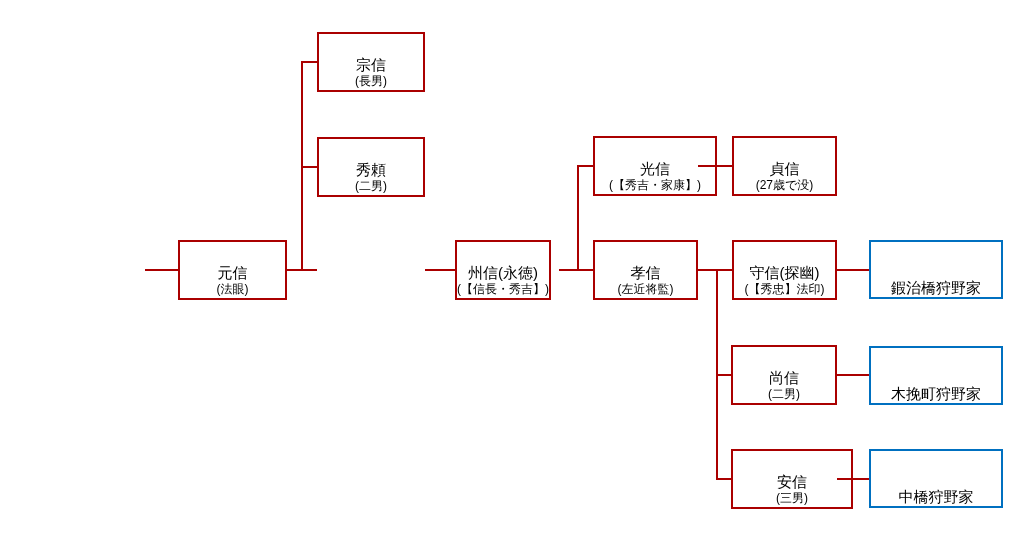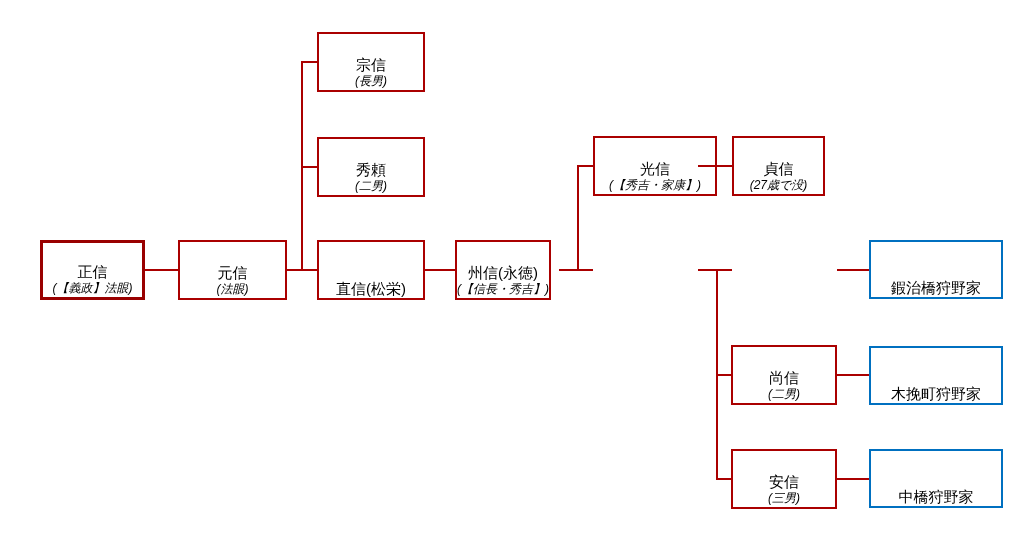--- a/index.html
+++ b/index.html
@@ -24,78 +24,79 @@
     border:2px solid var(--red);
     background:var(--bg);
     display:flex;
     flex-direction:column;
     align-items:center;
     justify-content:flex-end;
     text-align:center;
     line-height:1.3;
   }
   .node .nm{font-size:15px;white-space:nowrap;}
-  .node .nt{font-size:12px;white-space:nowrap;font-style:italic;}
+  .node .nt{font-size:12px;white-space:nowrap;}
   .node.root{border:3px solid var(--root-red);}
   .node.house{border:2px solid var(--blue);}
   .node.house .nm{font-size:15px;margin-top:28px;}
   .line{position:absolute;background:var(--red);}
 </style>
 </head>
 <body>
 
 <div class="canvas">
 
-  <div class="node root" style="left:40px;top:240px;width:105px;height:60px">
-    <div class="nm">正信</div>
-    <div class="nt">(【義政】法眼)</div>
-  </div>
 
   <div class="node" style="left:178px;top:240px;width:109px;height:60px">
     <div class="nm">元信</div>
     <div class="nt">(法眼)</div>
   </div>
 
   <div class="node" style="left:317px;top:32px;width:108px;height:60px">
     <div class="nm">宗信</div>
     <div class="nt">(長男)</div>
   </div>
 
   <div class="node" style="left:317px;top:137px;width:108px;height:60px">
     <div class="nm">秀頼</div>
     <div class="nt">(二男)</div>
   </div>
 
-  <div class="node" style="left:317px;top:240px;width:108px;height:60px">
-    <div class="nm">直信(松栄)</div>
-  </div>
 
   <div class="node" style="left:455px;top:240px;width:96px;height:60px">
     <div class="nm">州信(永徳)</div>
     <div class="nt">(【信長・秀吉】)</div>
   </div>
 
   <div class="node" style="left:593px;top:136px;width:124px;height:60px">
     <div class="nm">光信</div>
     <div class="nt">(【秀吉・家康】)</div>
   </div>
 
-  <div class="node" style="left:732px;top:136px;width:93px;height:60px">
+  <div class="node" style="left:732px;top:136px;width:105px;height:60px">
     <div class="nm">貞信</div>
     <div class="nt">(27歳で没)</div>
   </div>
 
+  <div class="node" style="left:593px;top:240px;width:105px;height:60px">
+    <div class="nm">孝信</div>
+    <div class="nt">(左近将監)</div>
+  </div>
 
+  <div class="node" style="left:732px;top:240px;width:105px;height:60px">
+    <div class="nm">守信(探幽)</div>
+    <div class="nt">(【秀忠】法印)</div>
+  </div>
 
   <div class="node" style="left:731px;top:345px;width:106px;height:60px">
     <div class="nm">尚信</div>
     <div class="nt">(二男)</div>
   </div>
 
-  <div class="node" style="left:731px;top:449px;width:106px;height:60px">
+  <div class="node" style="left:731px;top:449px;width:122px;height:60px">
     <div class="nm">安信</div>
     <div class="nt">(三男)</div>
   </div>
 
   <div class="node house" style="left:869px;top:240px;width:134px;height:59px">
     <div class="nm">鍜治橋狩野家</div>
   </div>
 
   <div class="node house" style="left:869px;top:346px;width:134px;height:59px">
     <div class="nm">木挽町狩野家</div>

